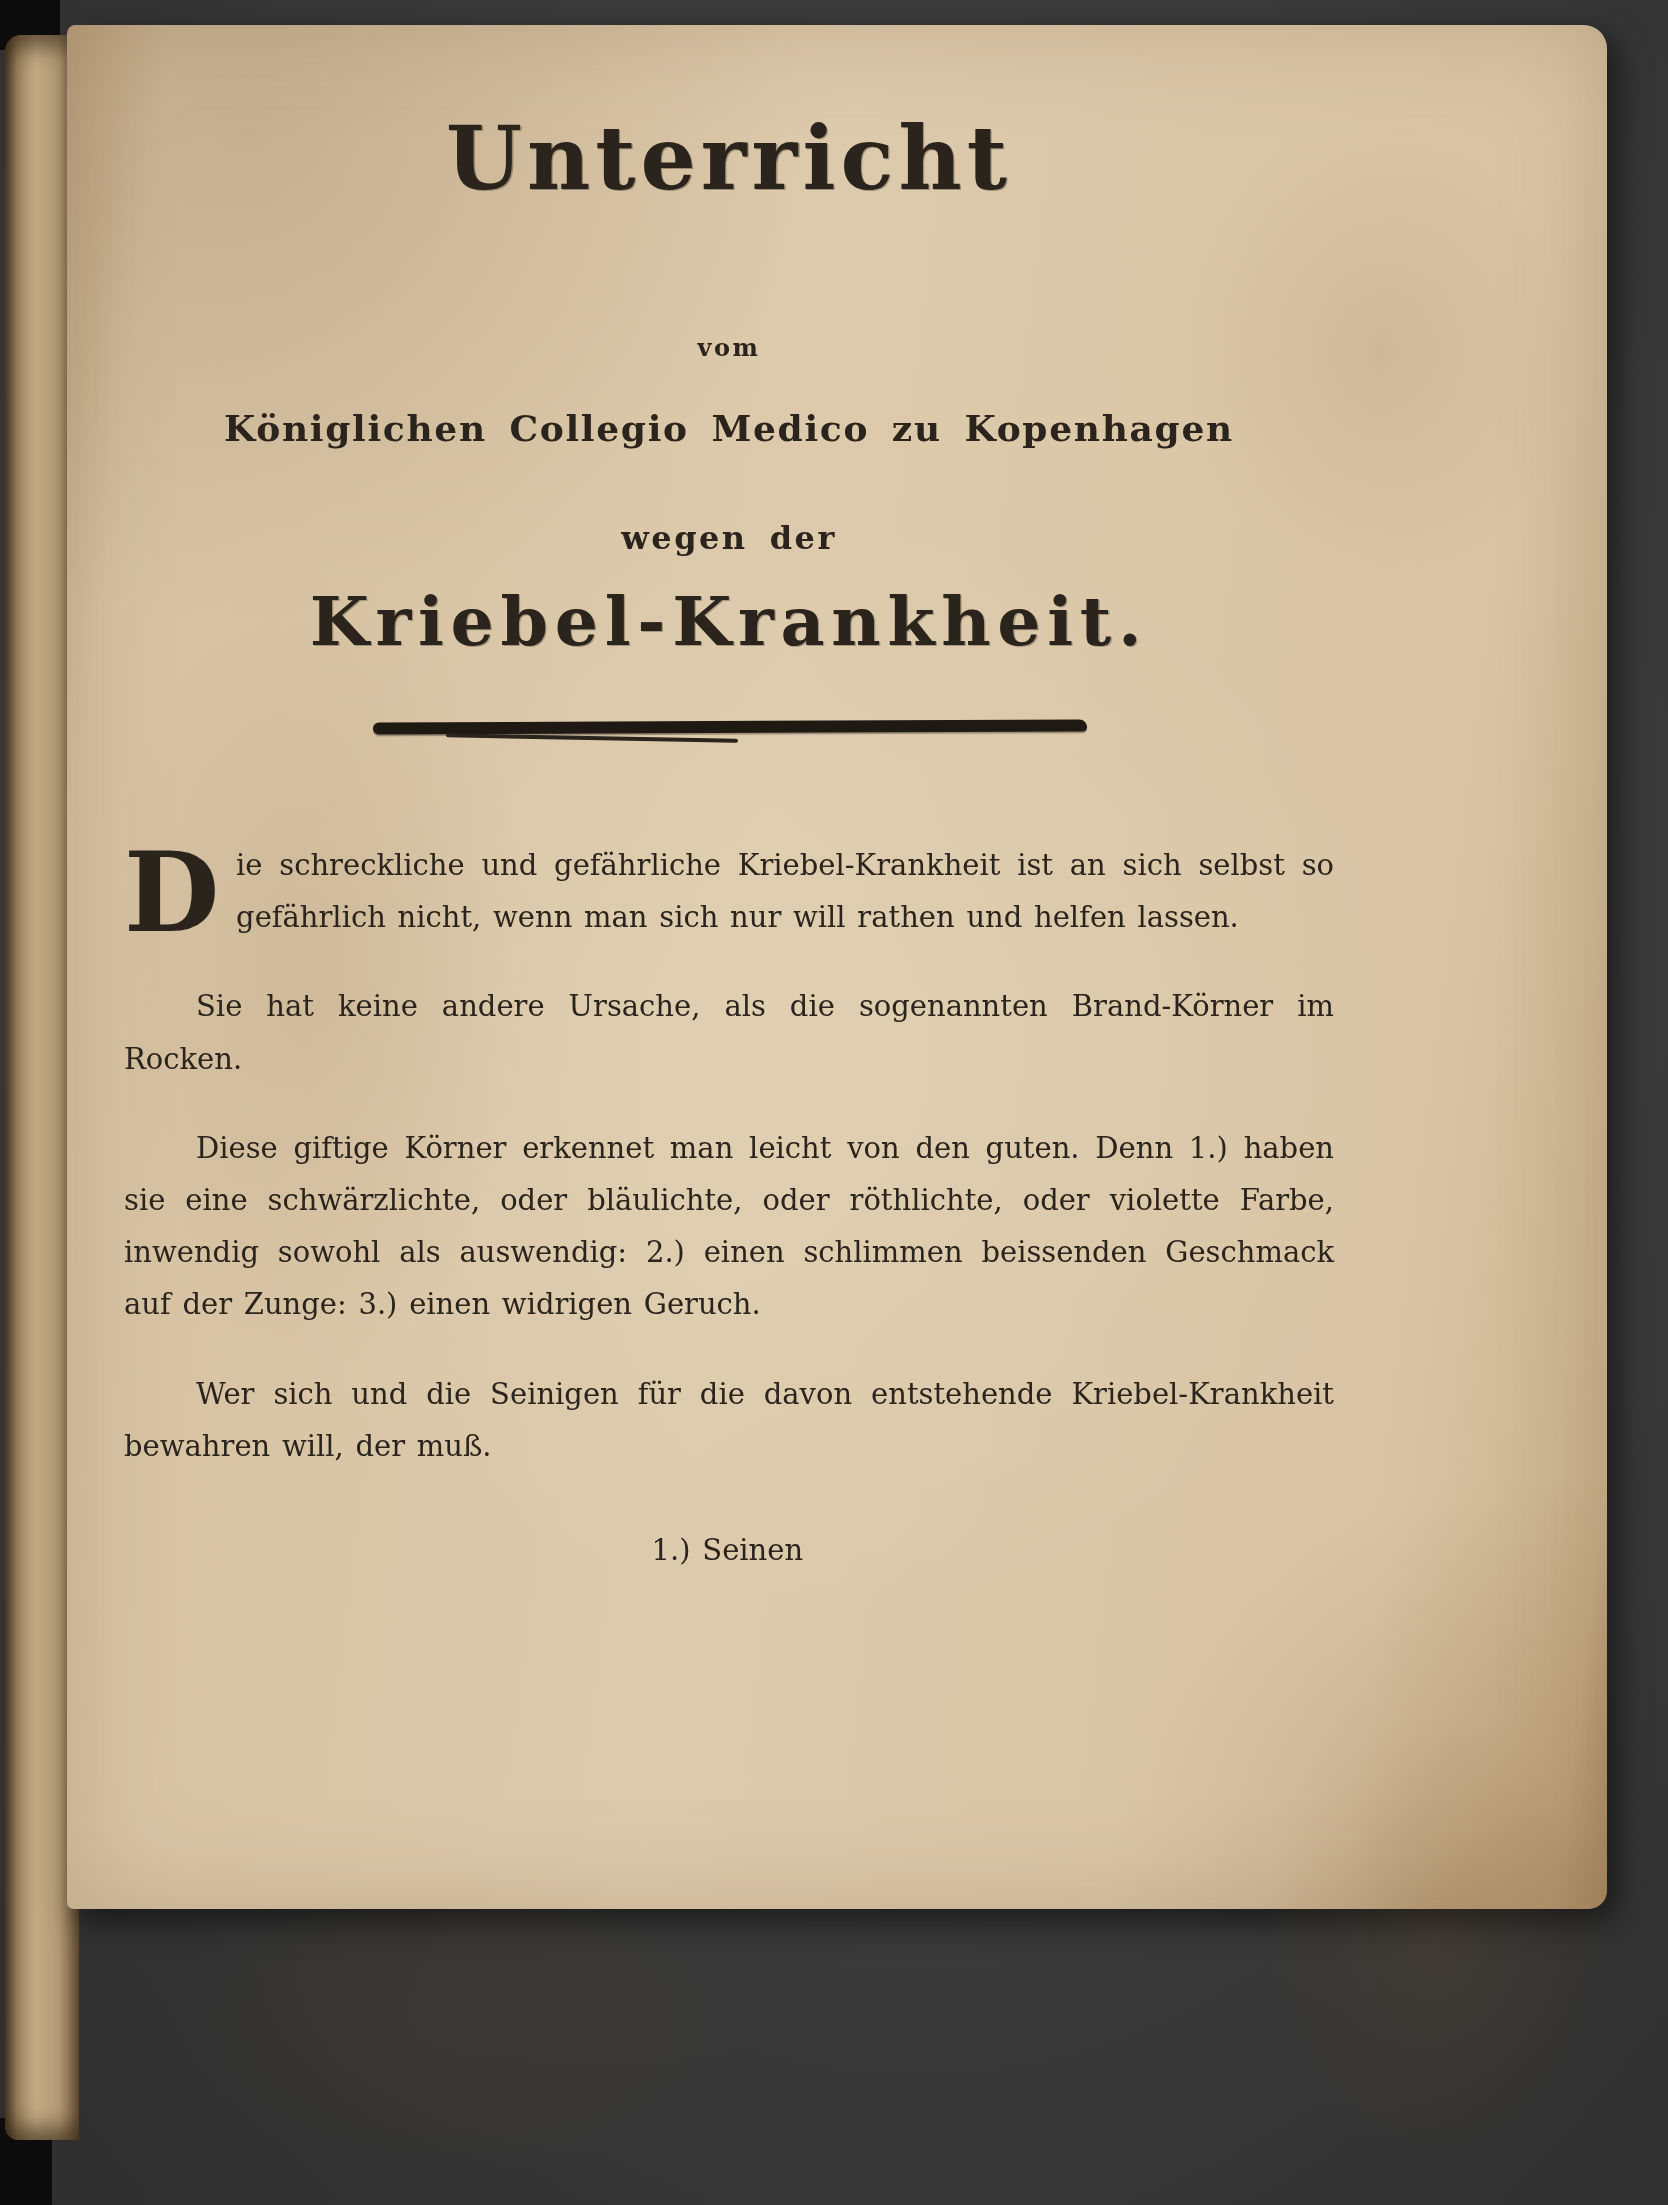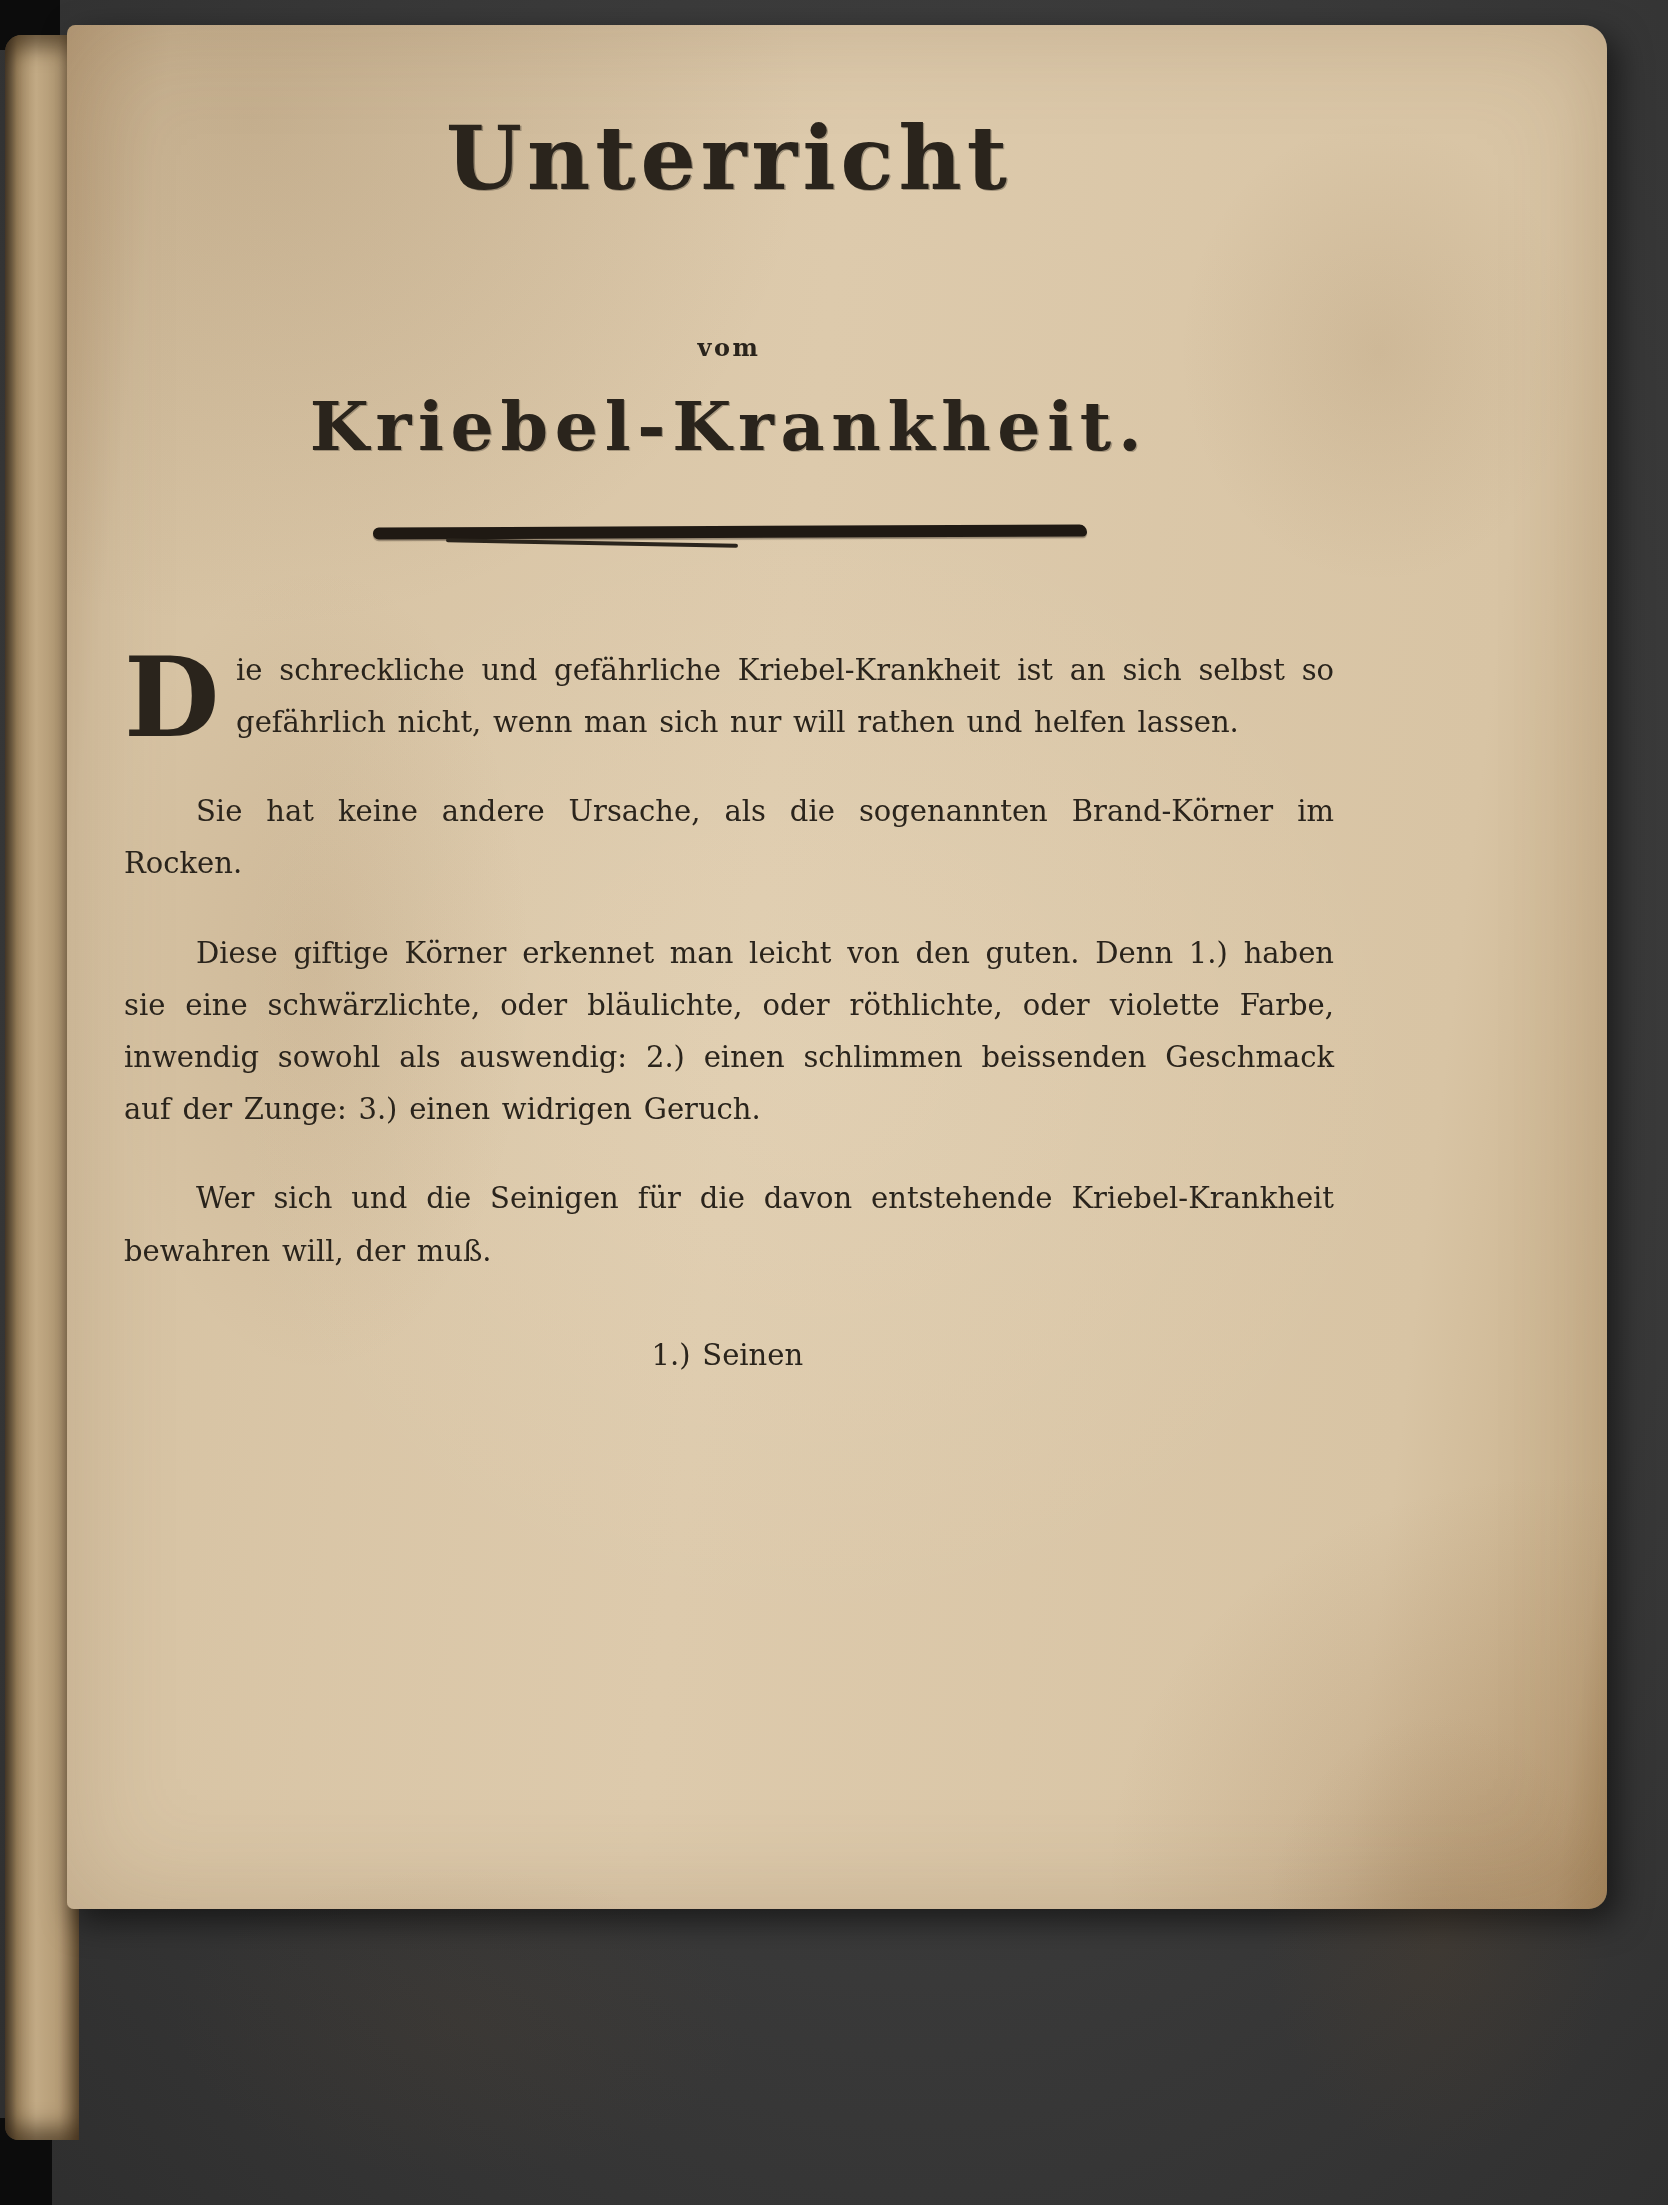--- a/index.html
+++ b/index.html
@@ -85,20 +85,22 @@
   <div class="stain s1"></div>
   <div class="stain s2"></div>
   <div class="stain s3"></div>
   <div class="stain s4"></div>
 
   <div class="content">
 
     <header>
       <div class="tb t-main">Unterricht</div>
       <div class="tb t-vom">vom</div>
+      <div class="tb t-inst">Königlichen Collegio Medico zu Kopenhagen</div>
+      <div class="tb t-wegen">wegen der</div>
       <div class="tb t-subject">Kriebel-Krankheit.</div>
       <div class="rule-wrap">
         <div class="rule-main"></div>
         <div class="rule-tail"></div>
       </div>
     </header>
 
     <main class="body-text">
       <p><span class="dropcap">D</span><span>ie schreckliche und gefährliche Kriebel-Krankheit ist an sich selbst so gefährlich nicht, wenn man sich nur will rathen und helfen lassen.</span></p>
       <p>Sie hat keine andere Ursache, als die sogenannten Brand-Körner im Rocken.</p>

